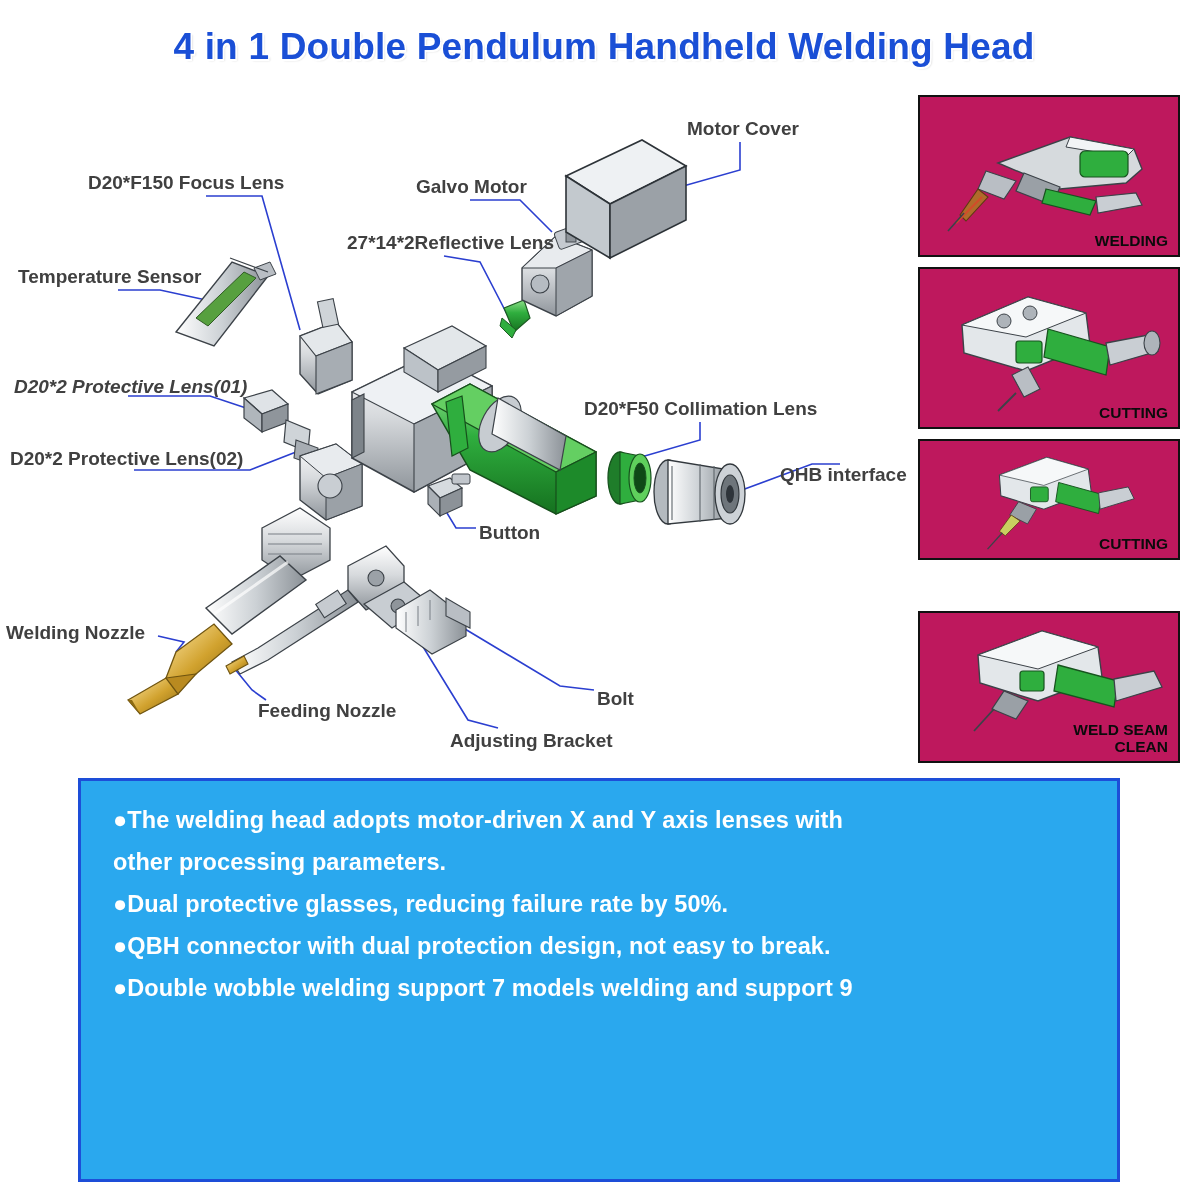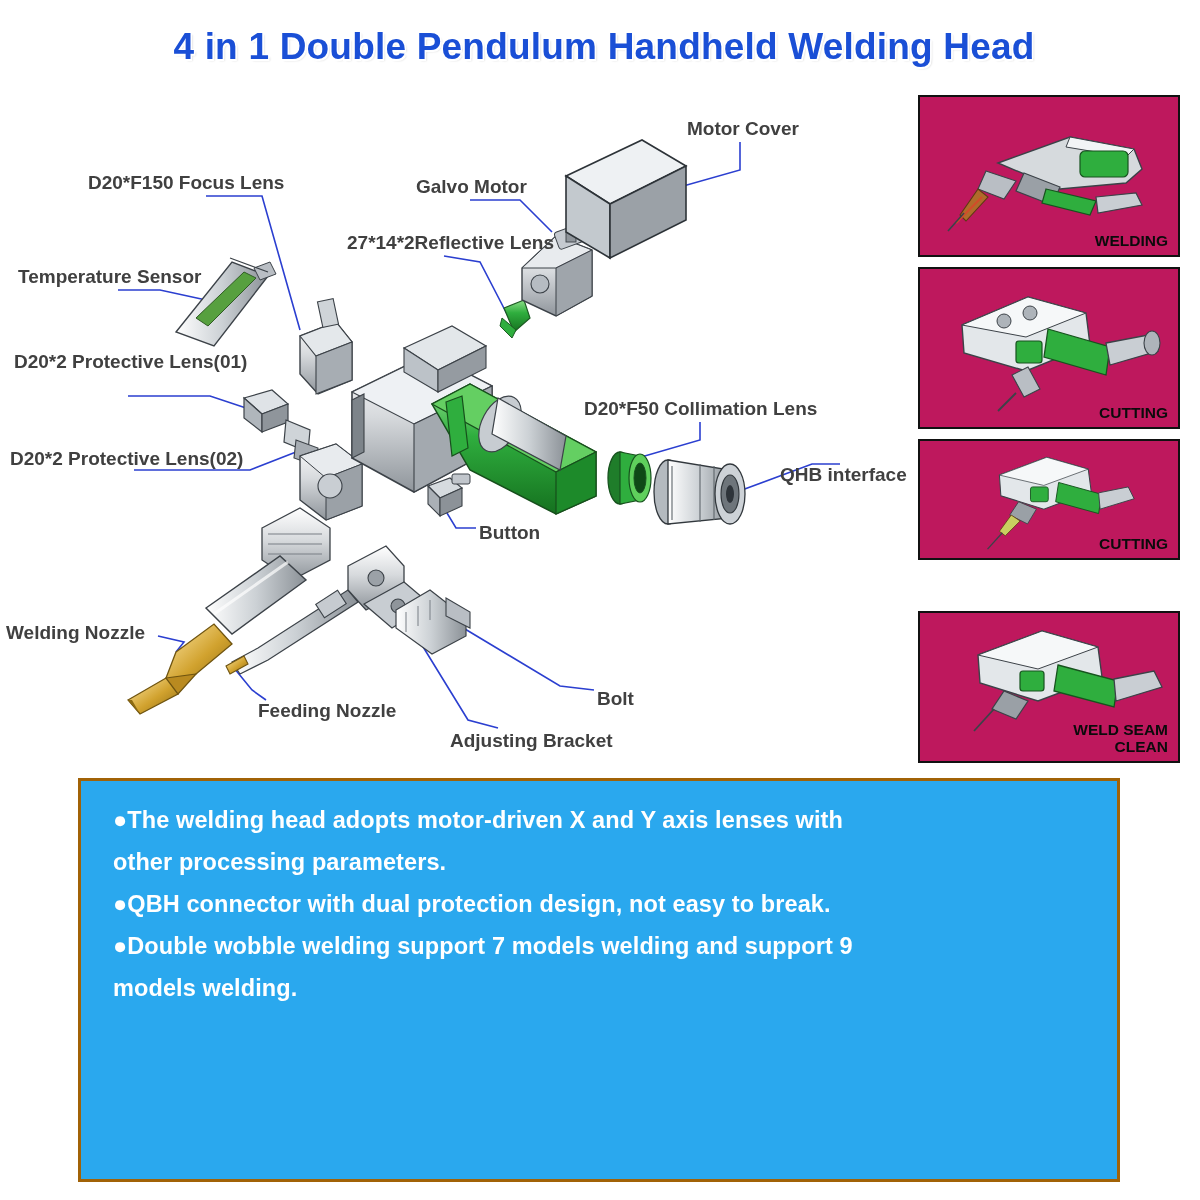--- a/index.html
+++ b/index.html
@@ -87,21 +87,21 @@
   }
 
   
   .features {
     position: absolute;
     left: 78px;
     top: 778px;
     width: 1042px;
     height: 404px;
     background: #2aa8ee;
-    border: 3px solid #a16207;
+    border: 3px solid #1d4ed8;
     box-sizing: border-box;
     padding: 20px 20px 10px 32px;
   }
   .features p {
     margin: 0 0 4px 0;
     color: #ffffff;
     font-size: 23.5px;
     font-weight: bold;
     line-height: 1.62;
     letter-spacing: 0.1px;
@@ -299,21 +299,21 @@
       <path d="M406 612 L406 632 M418 606 L418 626 M430 600 L430 620" stroke="#787f85" stroke-width="1"></path>
       <polygon points="446,598 470,612 470,628 446,616" fill="#b9bec4" stroke="#3c4248" stroke-width="1.1"></polygon>
     </g>
   </svg>
 
   <div class="label" style="left:88px;  top:172px;">D20*F150 Focus Lens</div>
   <div class="label" style="left:416px; top:176px;">Galvo Motor</div>
   <div class="label" style="left:687px; top:118px;">Motor Cover</div>
   <div class="label" style="left:332px; top:232px;margin-left:15px;">27*14*2Reflective Lens</div>
   <div class="label" style="left:18px;  top:266px;text-align:center;">Temperature Sensor</div>
-  <div class="label" style="left:14px;  top:351px;">D20*2 Protective Lens(01)</div>
+  <div class="label" style="left:14px;  top:376px;font-style:italic;">D20*2 Protective Lens(01)</div>
   <div class="label" style="left:10px;  top:448px;">D20*2 Protective Lens(02)</div>
   <div class="label" style="left:584px; top:398px;">D20*F50 Collimation Lens</div>
   <div class="label" style="left:780px; top:464px;">QHB interface</div>
   <div class="label" style="left:479px; top:522px;">Button</div>
   <div class="label" style="left:6px;   top:622px;">Welding Nozzle</div>
   <div class="label" style="left:258px; top:700px;">Feeding Nozzle</div>
   <div class="label" style="left:450px; top:730px;">Adjusting Bracket</div>
   <div class="label" style="left:597px; top:688px;">Bolt</div>
 
   <div class="thumb" style="top:95px; height:162px;">
@@ -372,18 +372,18 @@
       <path d="M84 78 L108 88 L96 106 L72 96 Z" fill="#9aa0a6" stroke="#3c4248" stroke-width="1.2"></path>
       <path d="M74 96 L54 118" stroke="#3c4248" stroke-width="1.8"></path>
     </svg>
     <div class="caption">WELD SEAM
 CLEAN</div>
   </div>
 
   <div class="features">
     <p>●The welding head adopts motor-driven X and Y axis lenses with</p>
     <p>other processing parameters.</p>
+    <p>●Dual protective glasses, reducing failure rate by 50%.</p>
     <p>●QBH connector with dual protection  design, not easy to break.</p>
     <p>●Double wobble welding support  7 models welding and support 9</p>
-    <p> models welding.</p>
   </div>
 
 </div>
 
 </body></html>

